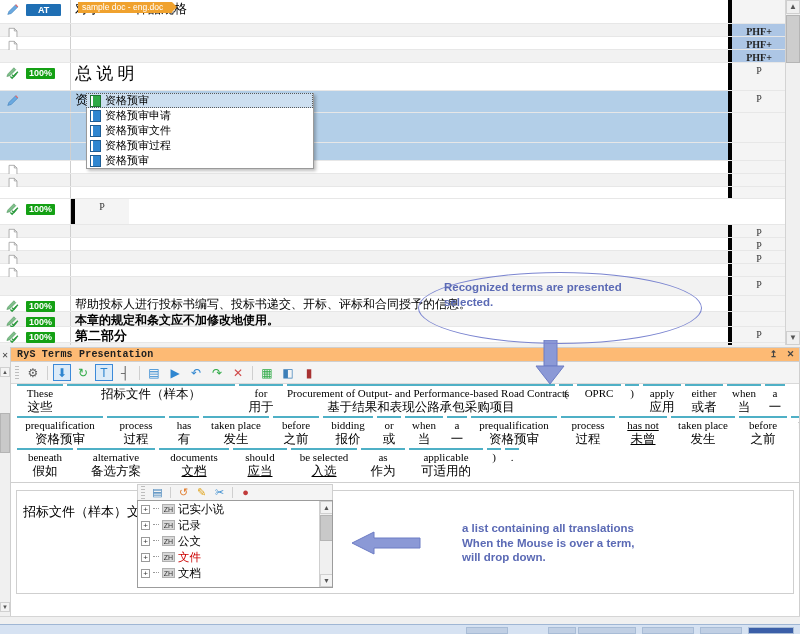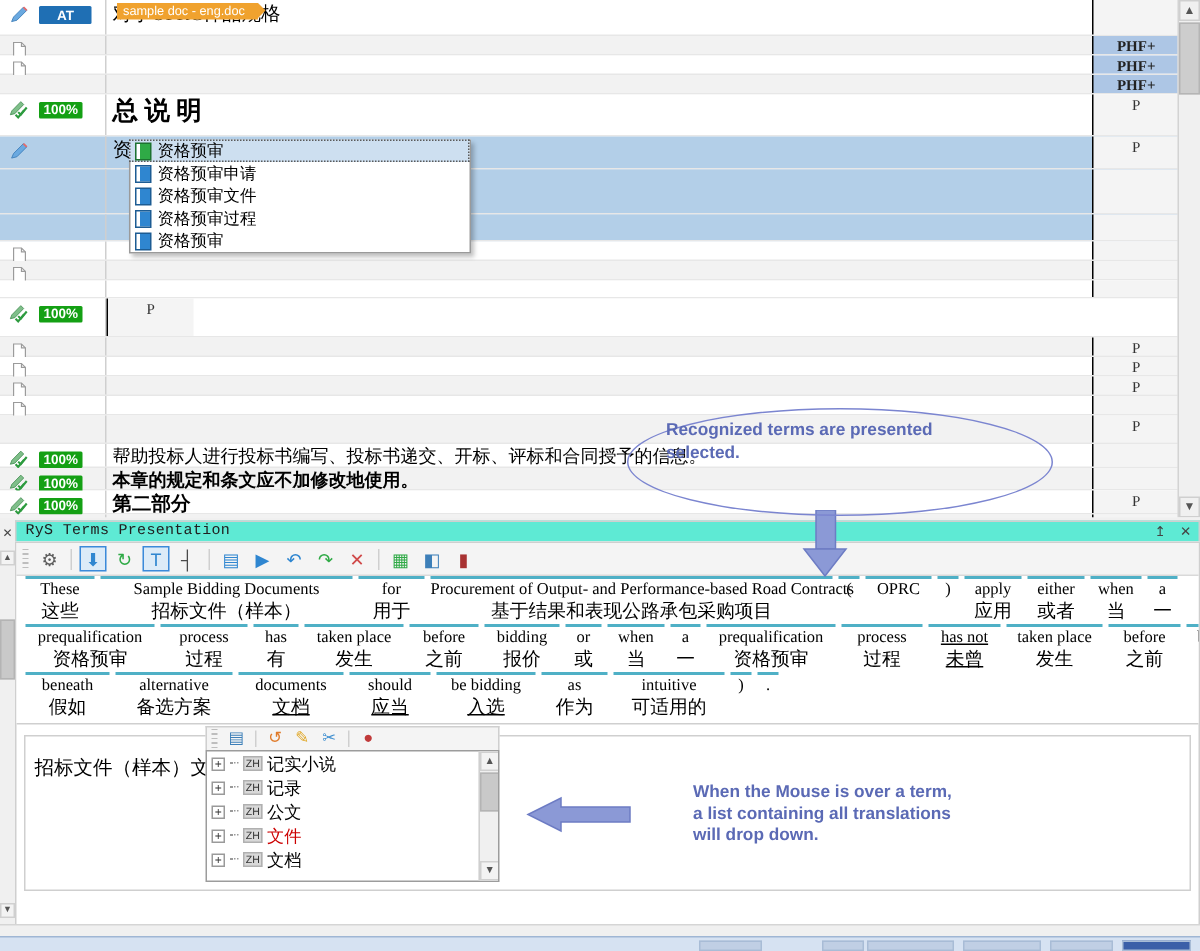--- a/index.html
+++ b/index.html
@@ -40,36 +40,36 @@
   }
   .c-text{
     flex:1 1 auto;box-sizing:border-box;padding:0 4px;
     font-family:"Liberation Serif", serif;
     overflow:hidden;white-space:nowrap;
   }
   .c-tag{
     width:58px;flex:0 0 58px;box-sizing:border-box;
     text-align:center;font-size:10px;color:#333;
     font-family:"Liberation Serif", serif;
-    border-left:1px solid #000000;align-self:stretch;
+    border-left:4px solid #000000;align-self:stretch;
     background:#f4f4f4;padding-top:2px;
   }
   .tag-phf{background:#adc6e5;font-weight:bold;color:#222;}
   .match-badge{
     display:inline-block;background:#14a014;color:#ffffff;
     font-size:9px;font-weight:bold;line-height:11px;
     padding:0 3px;border-radius:1px;
     font-family:"Liberation Sans", sans-serif;
   }
   .at-badge{
     display:inline-block;background:#1f6fb4;color:#ffffff;
     font-size:9px;font-weight:bold;line-height:12px;
     padding:0 12px;border-radius:1px;
   }
-  .txt-big{font-size:17px;font-weight:bold;line-height:22px;}
+  .txt-big{font-size:17px;font-weight:normal;line-height:22px;}
   .txt-med{font-size:13px;line-height:18px;}
   .txt-sm{font-size:12px;line-height:16px;}
   .txt-bold{font-weight:bold;}
 
   
   .ico{display:inline-block;width:14px;height:14px;vertical-align:middle;}
 
   
   .doc-tab{
     position:absolute;left:78px;top:2px;height:11px;
@@ -147,22 +147,23 @@
   }
   .dock-left-strip{
     position:absolute;left:0;top:0;width:10px;height:277px;background:#f0f0f0;
   }
   .dock-tab-vert{
     position:absolute;left:0;top:0;width:10px;height:18px;
     font-size:8px;color:#444;text-align:center;line-height:18px;
   }
   .panel-head{
     position:absolute;left:10px;top:0;right:0;height:14px;
-    background:#5eead4;border:1px solid #cfcfcf;border-bottom:none;
+    background:#fdba74;border:1px solid #cfcfcf;border-bottom:none;
     box-sizing:border-box;
+    font-weight:bold;
   }
   .panel-title{
     position:absolute;left:6px;top:1px;font-size:10px;color:#202020;
     font-family:"Liberation Mono", monospace;letter-spacing:0.2px;
   }
   .panel-btns{position:absolute;right:3px;top:1px;display:flex;gap:6px;}
   .panel-btn{width:11px;height:11px;text-align:center;line-height:11px;font-size:9px;color:#444;}
 
   .panel-body{
     position:absolute;left:10px;top:14px;right:0;bottom:0;
@@ -579,21 +580,20 @@
 
       <div class="terms-area" id="terms-area">
           <div class="term-line">
             <div class="cell" style="width: 46px; flex: 0 0 46px;">
               <div class="bar"></div>
               <div class="src">These</div>
               <div class="tgt">这些</div>
             </div>
             <div class="cell" style="width: 168px; flex: 0 0 168px;">
               <div class="bar"></div>
-              <div class="src">Sample Bidding Documents</div>
               <div class="tgt">招标文件（样本）</div>
             </div>
             <div class="cell" style="width: 44px; flex: 0 0 44px;">
               <div class="bar"></div>
               <div class="src">for</div>
               <div class="tgt">用于</div>
             </div>
             <div class="cell" style="width: 268px; flex: 0 0 268px;">
               <div class="bar"></div>
               <div class="src">Procurement of Output- and Performance-based Road Contracts</div>
@@ -728,31 +728,31 @@
               <div class="src">documents</div>
               <div class="tgt u">文档</div>
             </div>
             <div class="cell" style="width: 54px; flex: 0 0 54px;">
               <div class="bar"></div>
               <div class="src">should</div>
               <div class="tgt u">应当</div>
             </div>
             <div class="cell" style="width: 66px; flex: 0 0 66px;">
               <div class="bar"></div>
-              <div class="src">be bidding</div>
+              <div class="src">be selected</div>
               <div class="tgt u">入选</div>
             </div>
             <div class="cell" style="width: 44px; flex: 0 0 44px;">
               <div class="bar"></div>
               <div class="src">as</div>
               <div class="tgt">作为</div>
             </div>
             <div class="cell" style="width: 74px; flex: 0 0 74px;">
               <div class="bar"></div>
-              <div class="src">intuitive</div>
+              <div class="src">applicable</div>
               <div class="tgt">可适用的</div>
             </div>
             <div class="cell" style="width: 14px; flex: 0 0 14px;">
               <div class="bar"></div>
               <div class="src">)</div>
               <div class="tgt">&nbsp;</div>
             </div>
             <div class="cell" style="width: 14px; flex: 0 0 14px;">
               <div class="bar"></div>
               <div class="src">.</div>
@@ -825,22 +825,22 @@
         <div class="t"></div>
         <div class="a b">▼</div>
       </div>
       </div>
   </div>
 
   <svg class="conn" style="left:350px;top:528px;width:72px;height:30px;" viewBox="0 0 72 30">
     <polygon points="2,15 24,4 24,10 70,10 70,20 24,20 24,26" fill="#8b99d6" stroke="#6d7cc4"></polygon>
   </svg>
   <div class="callout-txt" id="callout-bottom" style="left: 462px; top: 521px; width: 320px; color: rgb(91, 106, 181);">
+      <div>a list containing all translations</div>
       <div>When the Mouse is over a term,</div>
-      <div>a list containing all translations</div>
       <div>will drop down.</div>
     </div>
 
   <div class="statusline"></div>
 
   <div id="taskbar">
     <div class="tb-item" style="left:466px;width:42px;"></div>
     <div class="tb-item" style="left:548px;width:28px;"></div>
     <div class="tb-item" style="left:578px;width:58px;"></div>
     <div class="tb-item" style="left:642px;width:52px;"></div>

